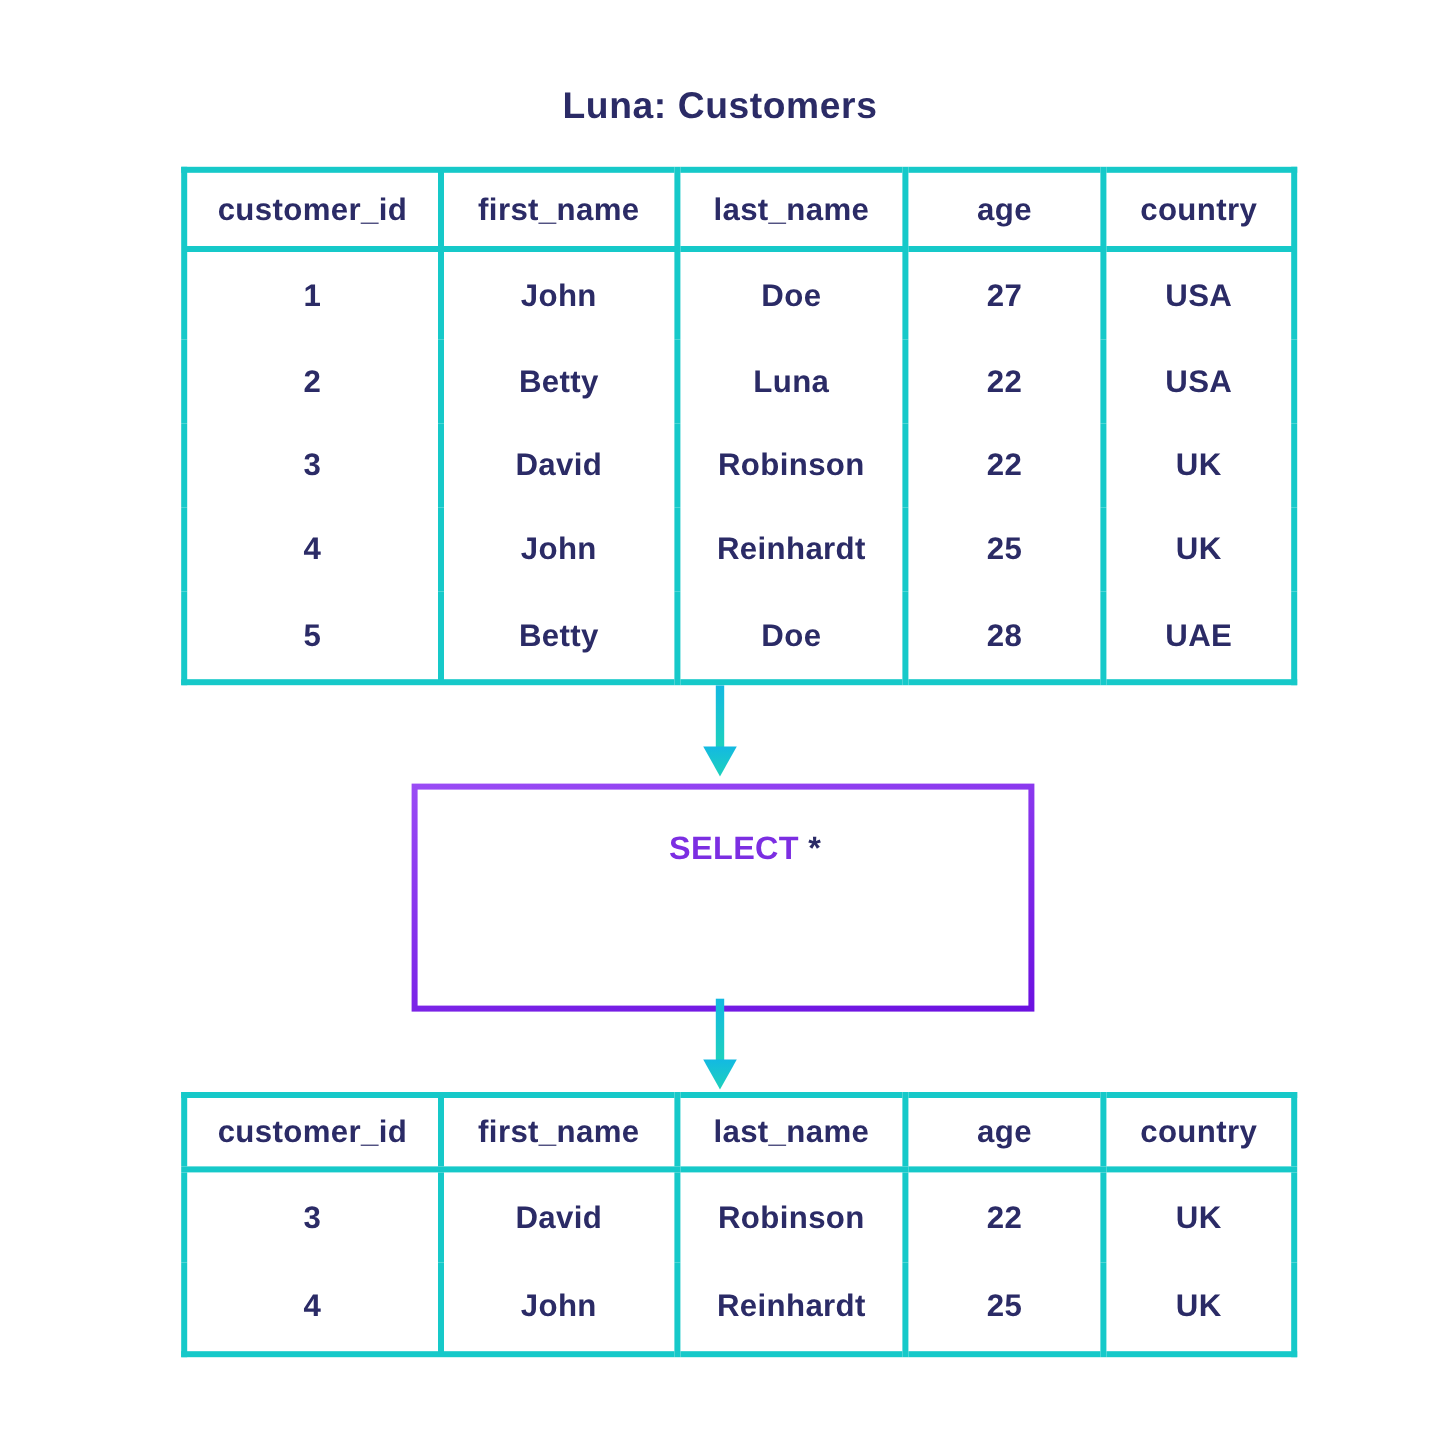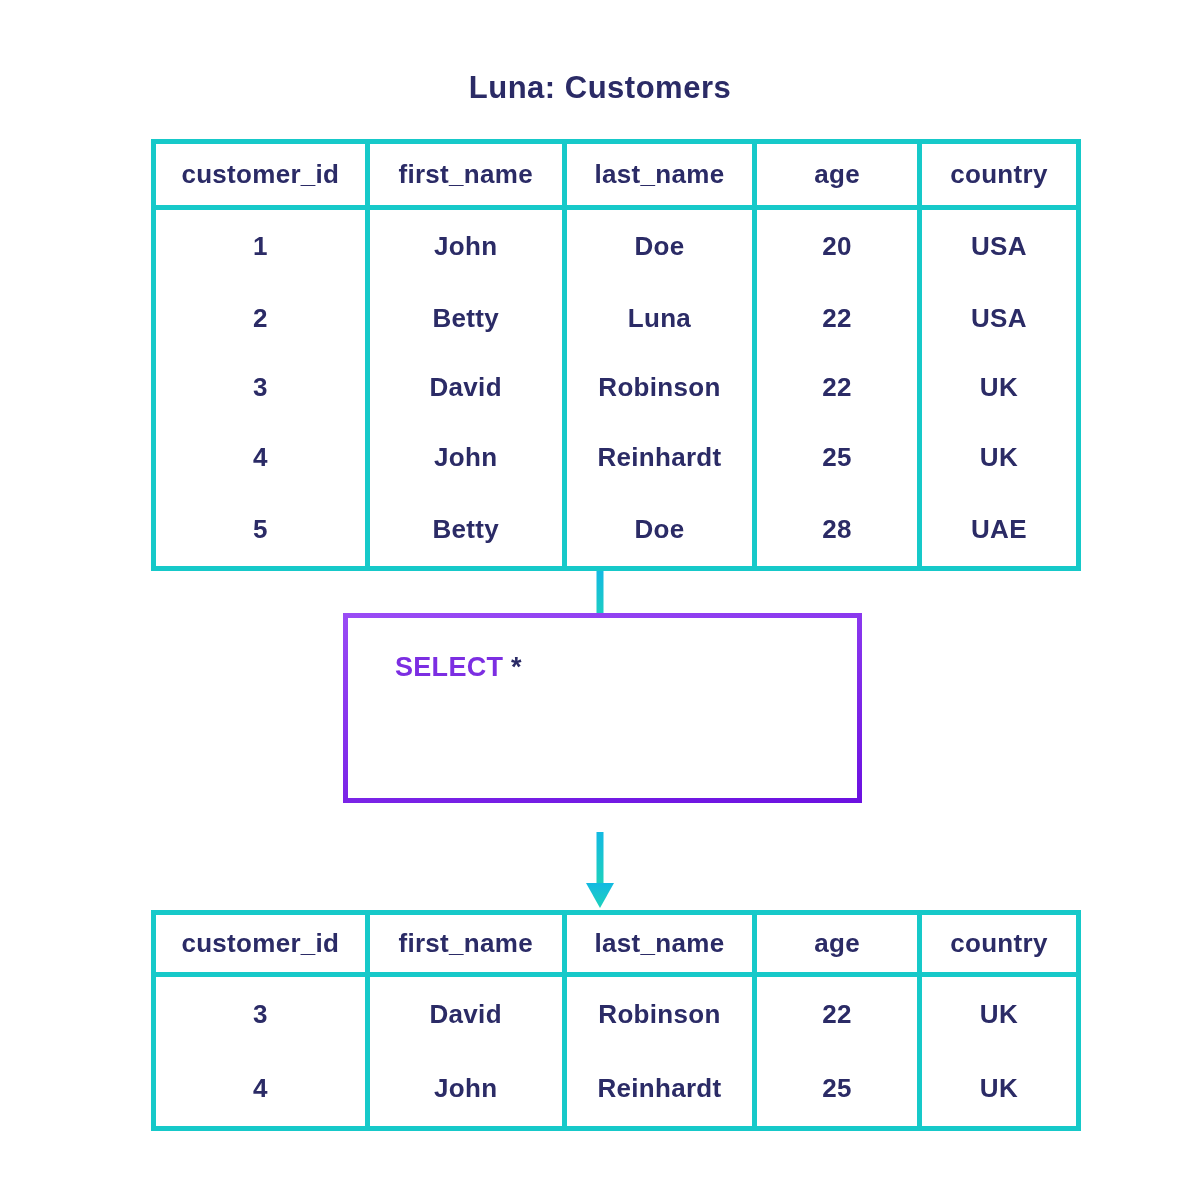--- a/index.html
+++ b/index.html
@@ -62,26 +62,27 @@
     position: absolute;
     left: 584px;
     width: 32px;
     height: 77px;
   }
   .arrow.first { top: 571px; }
   .arrow.second { top: 832px; }
   .sql-box {
     position: absolute;
     left: 343px;
-    top: 613px;
+    top: 653px;
     width: 519px;
     height: 190px;
     box-sizing: border-box;
     padding: 5px;
     background: linear-gradient(170deg, var(--boxTop, #9a4cf5), var(--boxBottom, #6b10e0));
+    text-align: center;
   }
   .sql-box-inner {
     width: 100%;
     height: 100%;
     box-sizing: border-box;
     background: #ffffff;
     padding: 26px 10px 0 47px;
   }
   .sql-line {
     font-size: 27px;
@@ -115,21 +116,21 @@
             <th>last_name</th>
             <th>age</th>
             <th>country</th>
           </tr>
         </thead>
       <tbody>
           <tr>
             <td>1</td>
             <td>John</td>
             <td>Doe</td>
-            <td>20</td>
+            <td>27</td>
             <td>USA</td>
           </tr>
           <tr>
             <td>2</td>
             <td>Betty</td>
             <td>Luna</td>
             <td>22</td>
             <td>USA</td>
           </tr>
           <tr>

